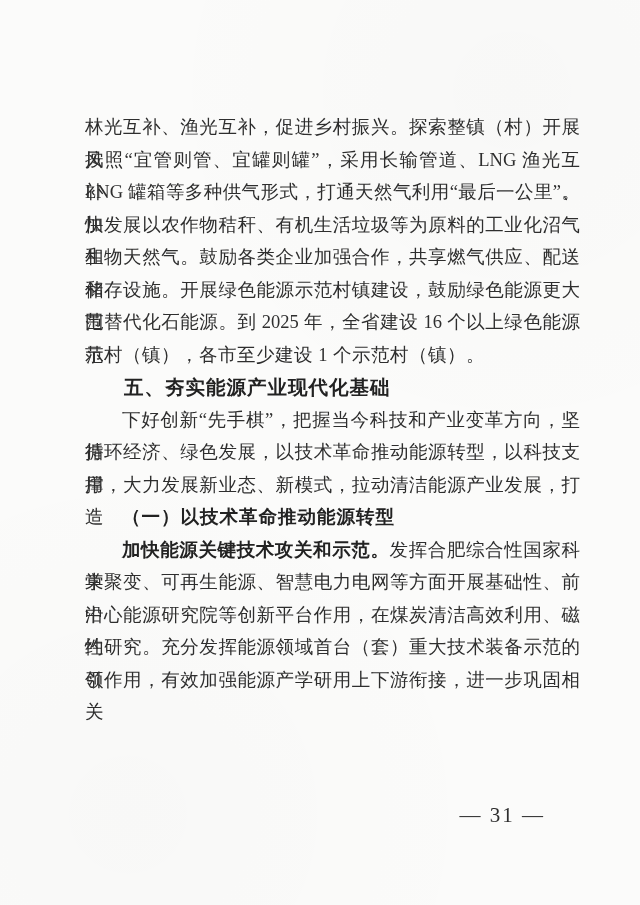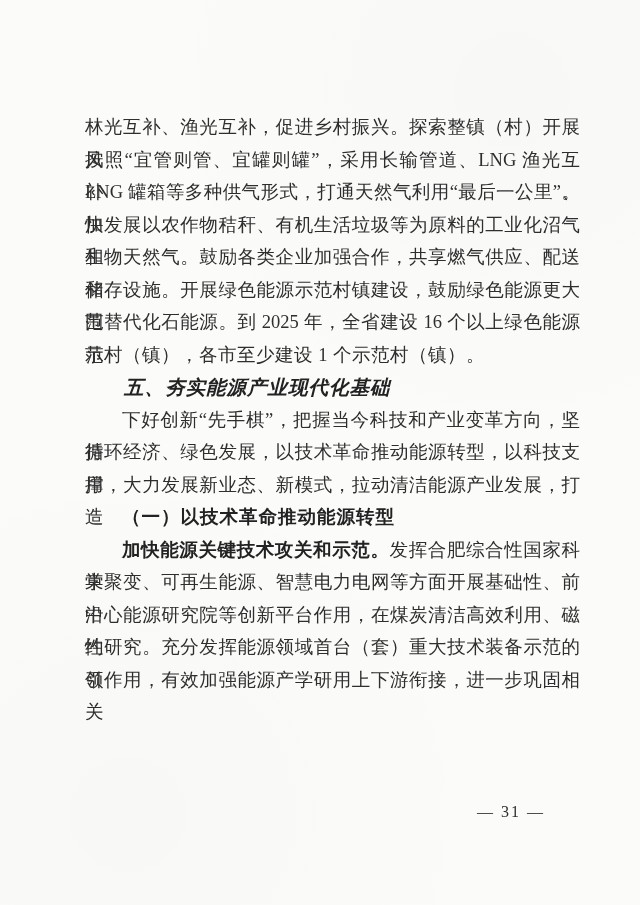--- a/index.html
+++ b/index.html
@@ -45,36 +45,35 @@
   }
   .line.ind {
     text-indent: 2em;
   }
   .line.h1 {
     font-family: "Liberation Sans", "DejaVu Sans", sans-serif;
     font-weight: 700;
     font-size: 19.5px;
     color: #1f1f1f;
     letter-spacing: 1px;
-    font-style: italic;
   }
   .line.h2 {
     font-weight: 700;
     color: #222222;
     letter-spacing: 1px;
   }
   .b {
     font-weight: 700;
     color: #222222;
   }
   .page-number {
     position: absolute;
     top: 803px;
     right: 95px;
-    font-size: 16px;
+    font-size: 21px;
     letter-spacing: 2px;
     color: #2e2e2e;
   }
 </style>
 </head>
 <body>
 
 <div class="page">
   <div class="text-block">
       <div class="line j"><span>林光互补、渔光互补，促进乡村振兴。探索整镇（村）开展风</span></div>

